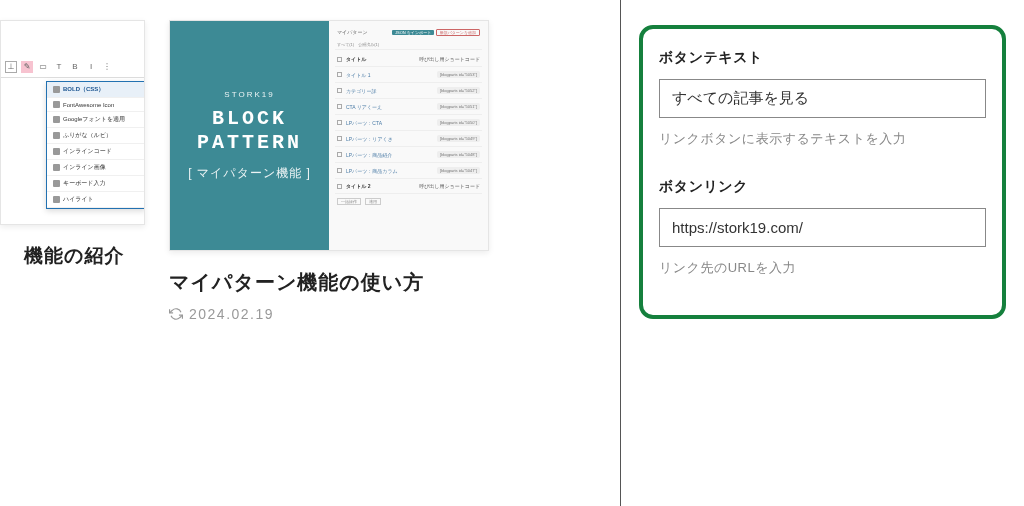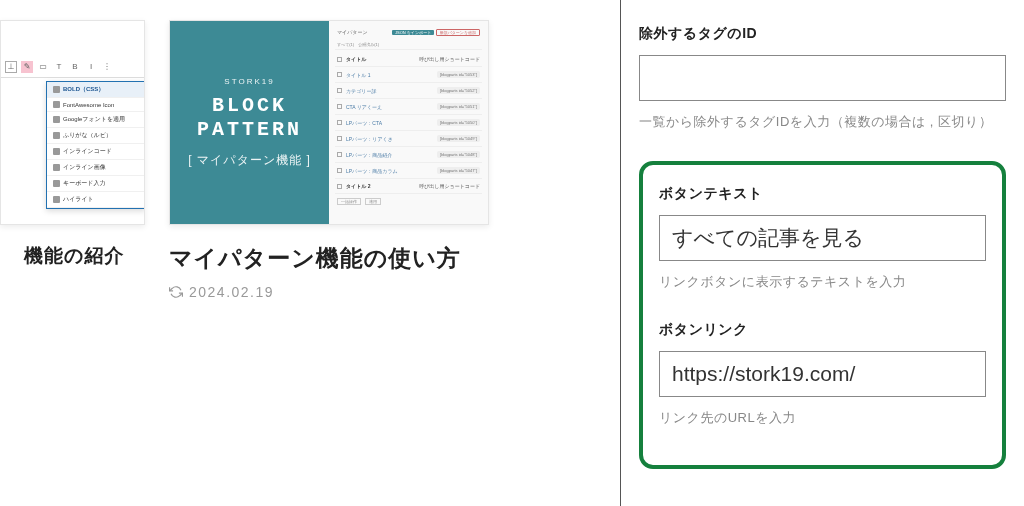--- a/index.html
+++ b/index.html
@@ -84,21 +84,21 @@
       padding-left: 24px;
     }
 
     
     .card2 {
       width: 320px;
       flex-shrink: 0;
     }
     .card2-thumb {
       width: 100%;
-      height: 205px;
+      height: 231px;
       background: #fff;
       border: 1px solid #e5e5e5;
       box-shadow: 0 2px 6px rgba(0,0,0,0.08);
       display: flex;
       overflow: hidden;
     }
     .teal-panel {
       width: 50%;
       background: #3d8a95;
       display: flex;
@@ -147,21 +147,21 @@
     .lp-code { background: #eee; padding: 1px 3px; border-radius: 2px; color: #777; font-size: 4px; }
     .lp-footer {
       display: flex;
       gap: 4px;
       font-size: 4px;
       color: #888;
       padding: 4px 2px 0;
     }
     .card2-title {
       margin-top: 18px;
-      font-size: 23px;
+      font-size: 20px;
       font-weight: 700;
       color: #222;
       letter-spacing: 1px;
     }
     .card2-date {
       margin-top: 10px;
       font-size: 14px;
       color: #999;
       letter-spacing: 1.5px;
       display: flex;
@@ -181,21 +181,21 @@
       font-size: 14px;
       font-weight: 600;
       color: #222;
       margin-bottom: 12px;
       letter-spacing: 0.5px;
     }
     .field-input {
       width: 100%;
       border: 1px solid #888;
       padding: 10px 12px;
-      font-size: 21px;
+      font-size: 15px;
       color: #333;
       background: #fff;
     }
     .field-help {
       margin-top: 10px;
       font-size: 13px;
       color: #888;
       line-height: 1.7;
       letter-spacing: 0.5px;
     }
@@ -335,25 +335,20 @@
       <svg class="update-icon" viewBox="0 0 24 24" fill="none" stroke="currentColor" stroke-width="2">
           <path d="M1 4v6h6M23 20v-6h-6"></path>
           <path d="M20.49 9A9 9 0 0 0 5.64 5.64L1 10m22 4l-4.64 4.36A9 9 0 0 1 3.51 15"></path>
         </svg>
       <span>2024.02.19</span>
     </div>
   </div>
 </div>
 
 <div class="right-panel">
-  <div class="field-group">
-    <div class="field-label">除外するタグのID</div>
-    <input class="field-input" type="text" value="" style="">
-    <div class="field-help">一覧から除外するタグIDを入力（複数の場合は , 区切り）</div>
-  </div>
 
   <div class="highlight-box">
     <div class="field-group">
       <div class="field-label">ボタンテキスト</div>
       <input class="field-input" type="text" value="すべての記事を見る" style="">
       <div class="field-help">リンクボタンに表示するテキストを入力</div>
     </div>
 
     <div class="field-group" style="margin-bottom:16px">
       <div class="field-label">ボタンリンク</div>

